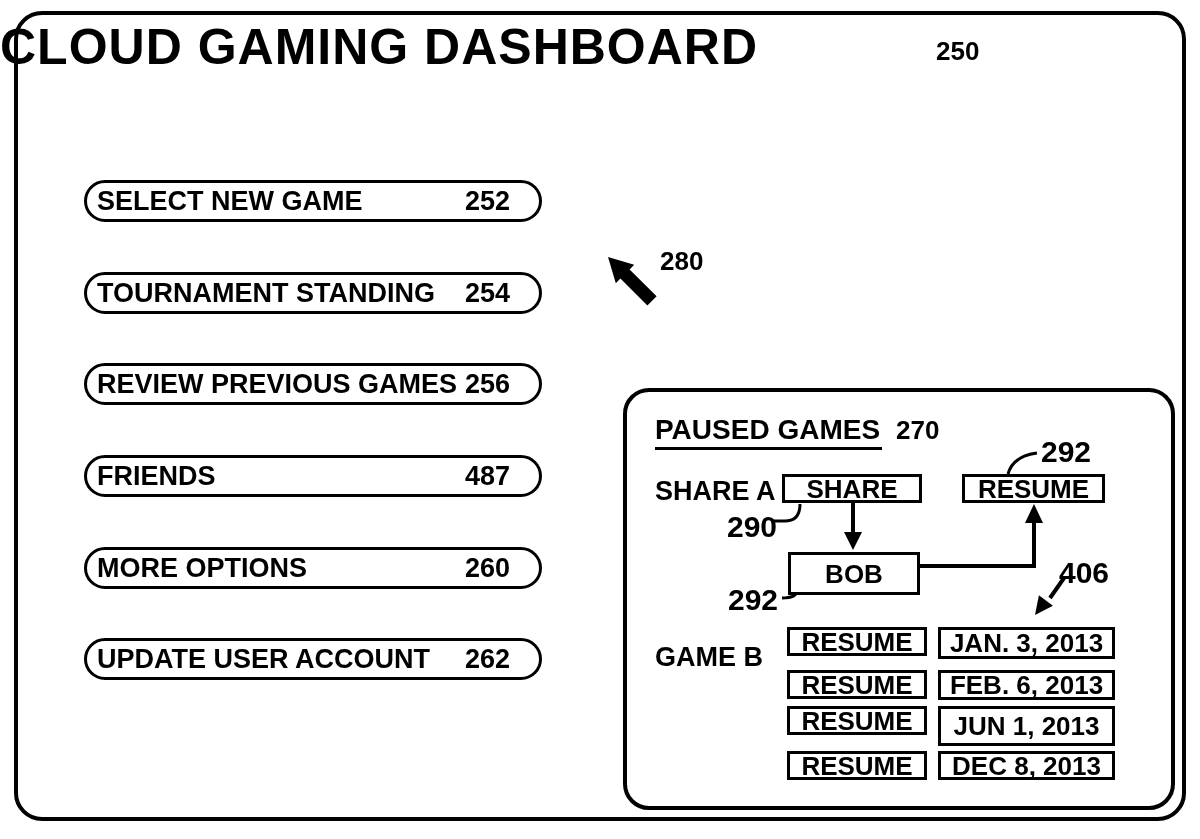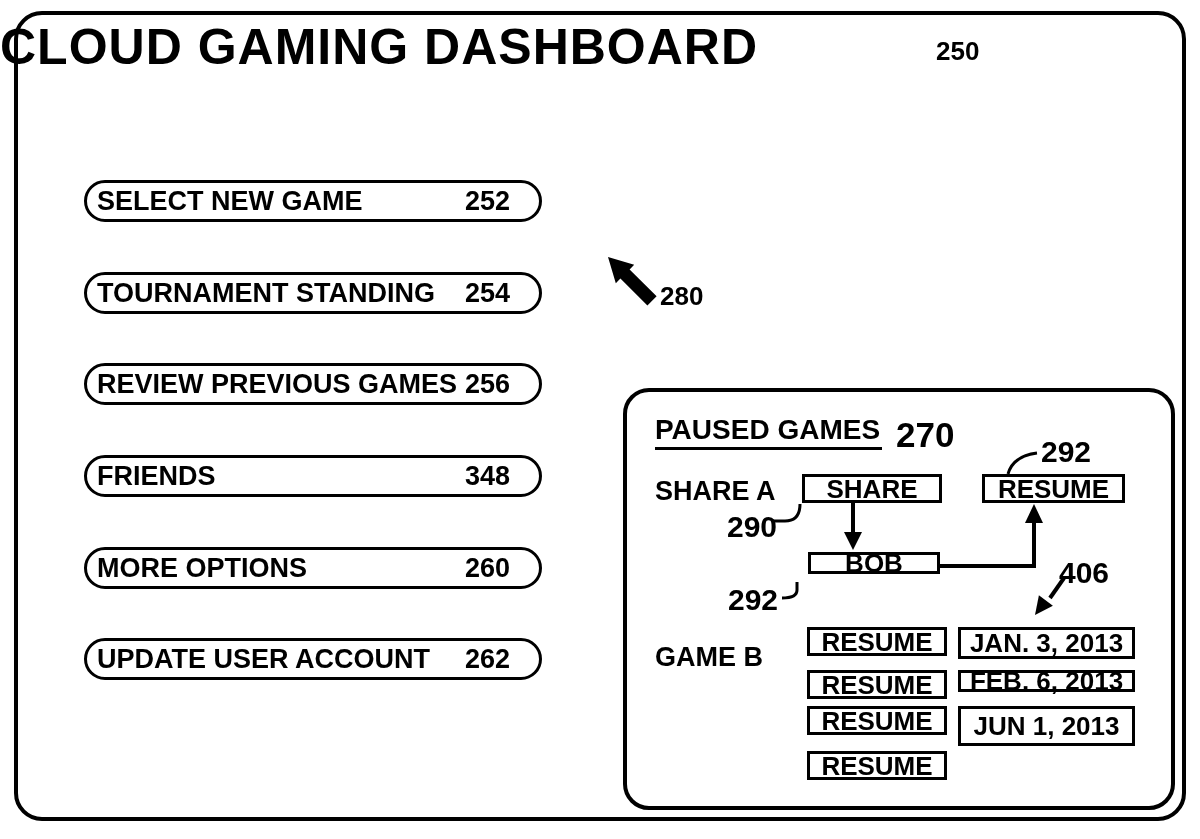--- a/index.html
+++ b/index.html
@@ -17,35 +17,35 @@
     font-size:50px;line-height:1;letter-spacing:1px;white-space:nowrap;
   }
   .title-ref{position:absolute;left:936px;top:38px;font-size:26px;line-height:1;}
   .menu-btn{
     position:absolute;left:84px;width:458px;height:42px;box-sizing:border-box;
     border:3px solid #000;border-radius:21px;background:#fff;
     display:flex;align-items:center;justify-content:space-between;
     padding:0 29px 0 10px;font-size:27px;line-height:1;white-space:nowrap;
   }
   .cursor-svg{position:absolute;left:595px;top:245px;}
-  .cursor-ref{position:absolute;left:660px;top:248px;font-size:26px;line-height:1;margin-top:35px;}
+  .cursor-ref{position:absolute;left:660px;top:248px;font-size:26px;line-height:1;}
   .panel{
     position:absolute;left:623px;top:388px;width:552px;height:422px;
     border:4px solid #000;border-radius:26px;box-sizing:border-box;background:#fff;padding-left:41px;
   }
   .panel *{box-sizing:border-box;}
   .p-abs{position:absolute;line-height:1;white-space:nowrap;}
   .heading-wrap{left:28px;top:24px;display:flex;gap:14px;align-items:flex-start;}
   .heading-text{font-size:28px;border-bottom:3px solid #000;padding:0 2px 3px 0;}
-  .heading-ref{font-size:35px;padding-top:1px;text-align:right;}
+  .heading-ref{font-size:26px;padding-top:1px;text-align:right;}
   .game-label{font-size:27px;}
   .node-box{
     position:absolute;border:3px solid #000;background:#fff;
     display:flex;align-items:center;justify-content:center;
-    font-size:26px;line-height:1;white-space:nowrap;margin-left:20px;
+    font-size:26px;line-height:1;white-space:nowrap;
   }
   .ref-label{font-size:30px;}
   .conn-svg{position:absolute;left:0;top:0;}
   svg .ln{stroke:#000;fill:none;}
   svg .fl{fill:#000;stroke:none;}
 </style>
 </head>
 <body>
 
 <div class="frame"></div>
@@ -60,21 +60,21 @@
 <div class="menu-btn" style="top:272px">
   <span>TOURNAMENT STANDING</span>
   <span>254</span>
 </div>
 <div class="menu-btn" style="top:363px">
   <span>REVIEW PREVIOUS GAMES</span>
   <span>256</span>
 </div>
 <div class="menu-btn" style="top:455px">
   <span>FRIENDS</span>
-  <span>348</span>
+  <span>487</span>
 </div>
 <div class="menu-btn" style="top:547px">
   <span>MORE OPTIONS</span>
   <span>260</span>
 </div>
 <div class="menu-btn" style="top:638px">
   <span>UPDATE USER ACCOUNT</span>
   <span>262</span>
 </div>
 
@@ -109,30 +109,31 @@
   </svg>
 
   <div class="p-abs ref-label" style="left:414px;top:45px">292</div>
 
   <div class="p-abs game-label" style="left:28px;top:86px">SHARE A</div>
   <div class="node-box" style="left:155px;top:82px;width:140px;height:29px">SHARE</div>
   <div class="node-box" style="left:335px;top:82px;width:143px;height:29px">RESUME</div>
 
   <div class="p-abs ref-label" style="left:100px;top:120px">290</div>
 
-  <div class="node-box" style="left:161px;top:160px;width:132px;height:22px">BOB</div>
+  <div class="node-box" style="left:161px;top:160px;width:132px;height:43px">BOB</div>
   <div class="p-abs ref-label" style="left:101px;top:193px">292</div>
   <div class="p-abs ref-label" style="left:432px;top:166px">406</div>
 
   <div class="p-abs game-label" style="left:28px;top:252px">GAME B</div>
 
   <div class="node-box" style="left:160px;top:235px;width:140px;height:29px">RESUME</div>
   <div class="node-box" style="left:311px;top:235px;width:177px;height:32px">JAN. 3, 2013</div>
 
   <div class="node-box" style="left:160px;top:278px;width:140px;height:29px">RESUME</div>
-  <div class="node-box" style="left:311px;top:278px;width:177px;height:22px">FEB. 6, 2013</div>
+  <div class="node-box" style="left:311px;top:278px;width:177px;height:30px">FEB. 6, 2013</div>
 
   <div class="node-box" style="left:160px;top:314px;width:140px;height:29px">RESUME</div>
   <div class="node-box" style="left:311px;top:314px;width:177px;height:40px">JUN 1, 2013</div>
 
   <div class="node-box" style="left:160px;top:359px;width:140px;height:29px">RESUME</div>
+  <div class="node-box" style="left:311px;top:359px;width:177px;height:29px">DEC 8, 2013</div>
 
 </div>
 
 </body></html>

